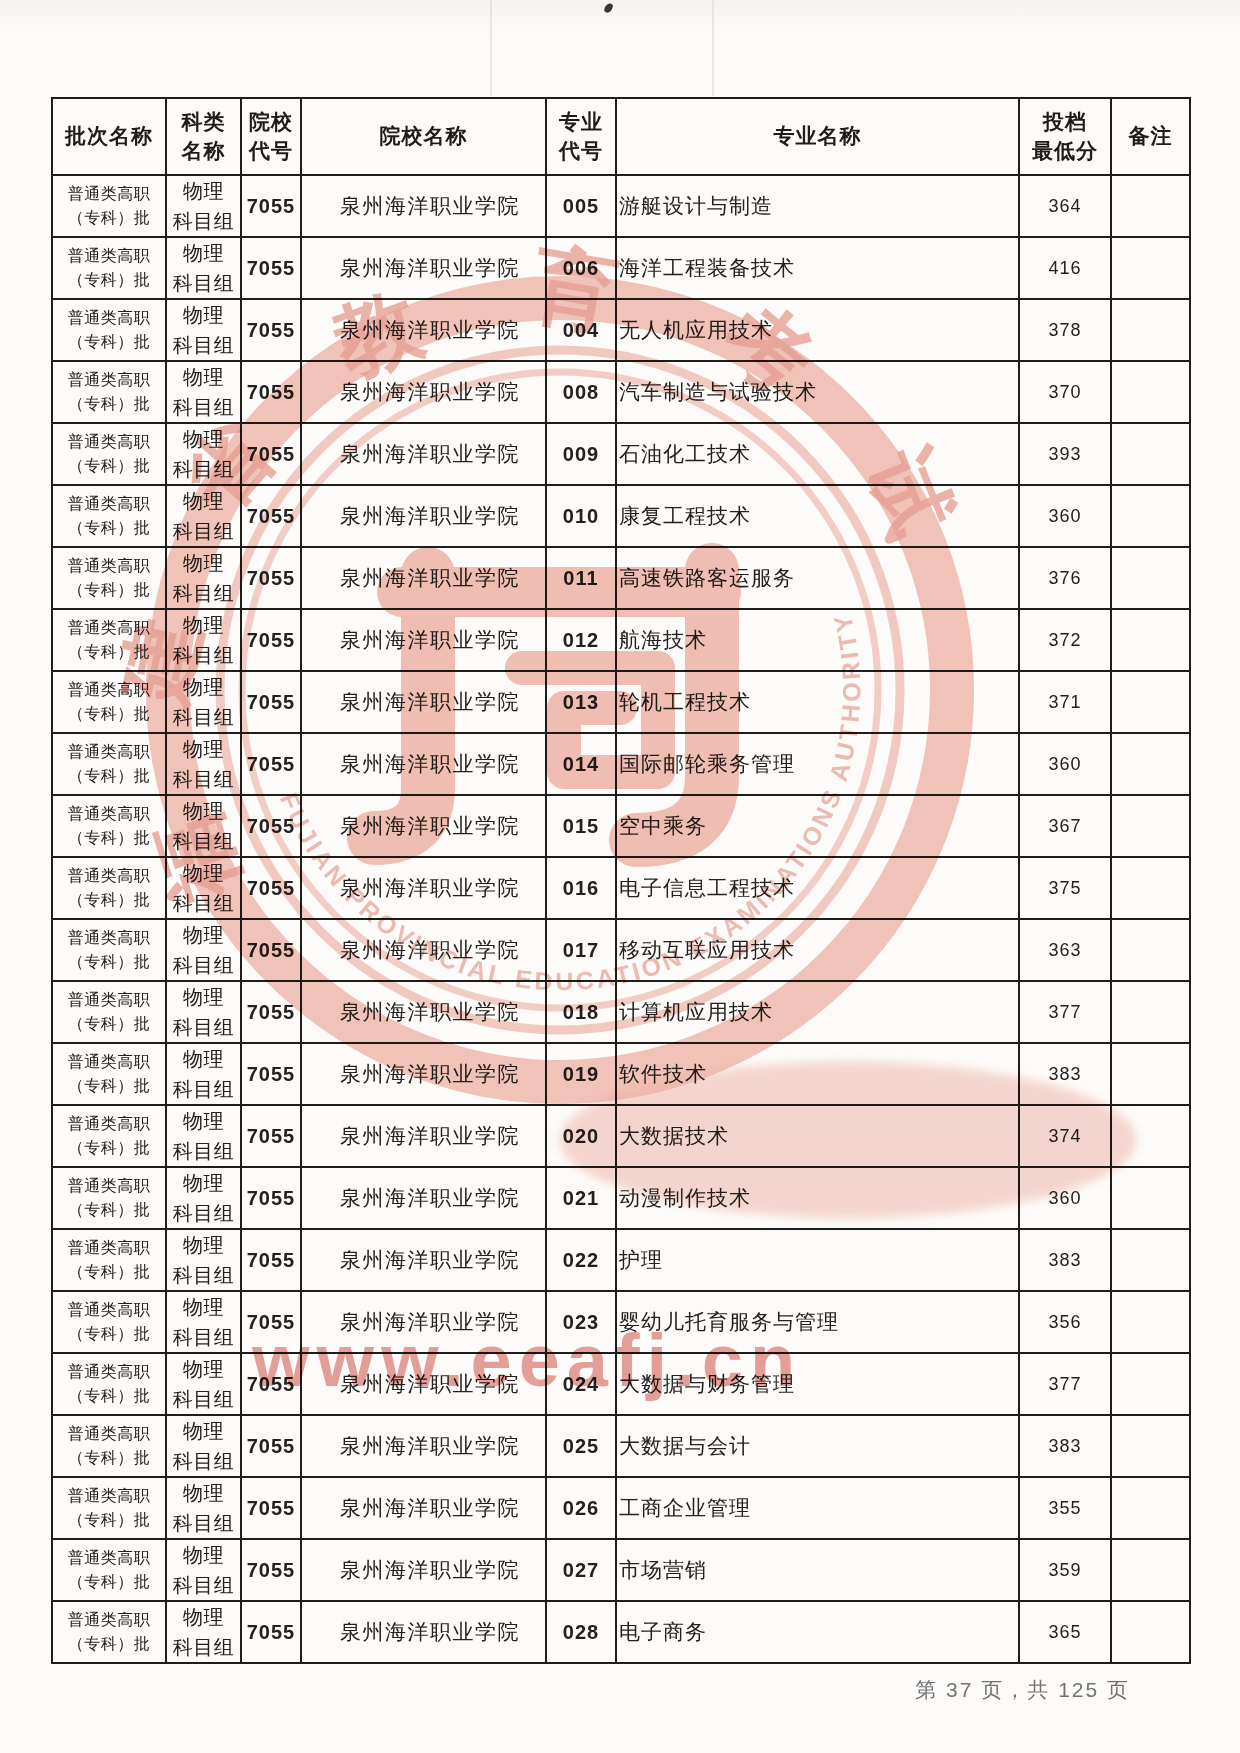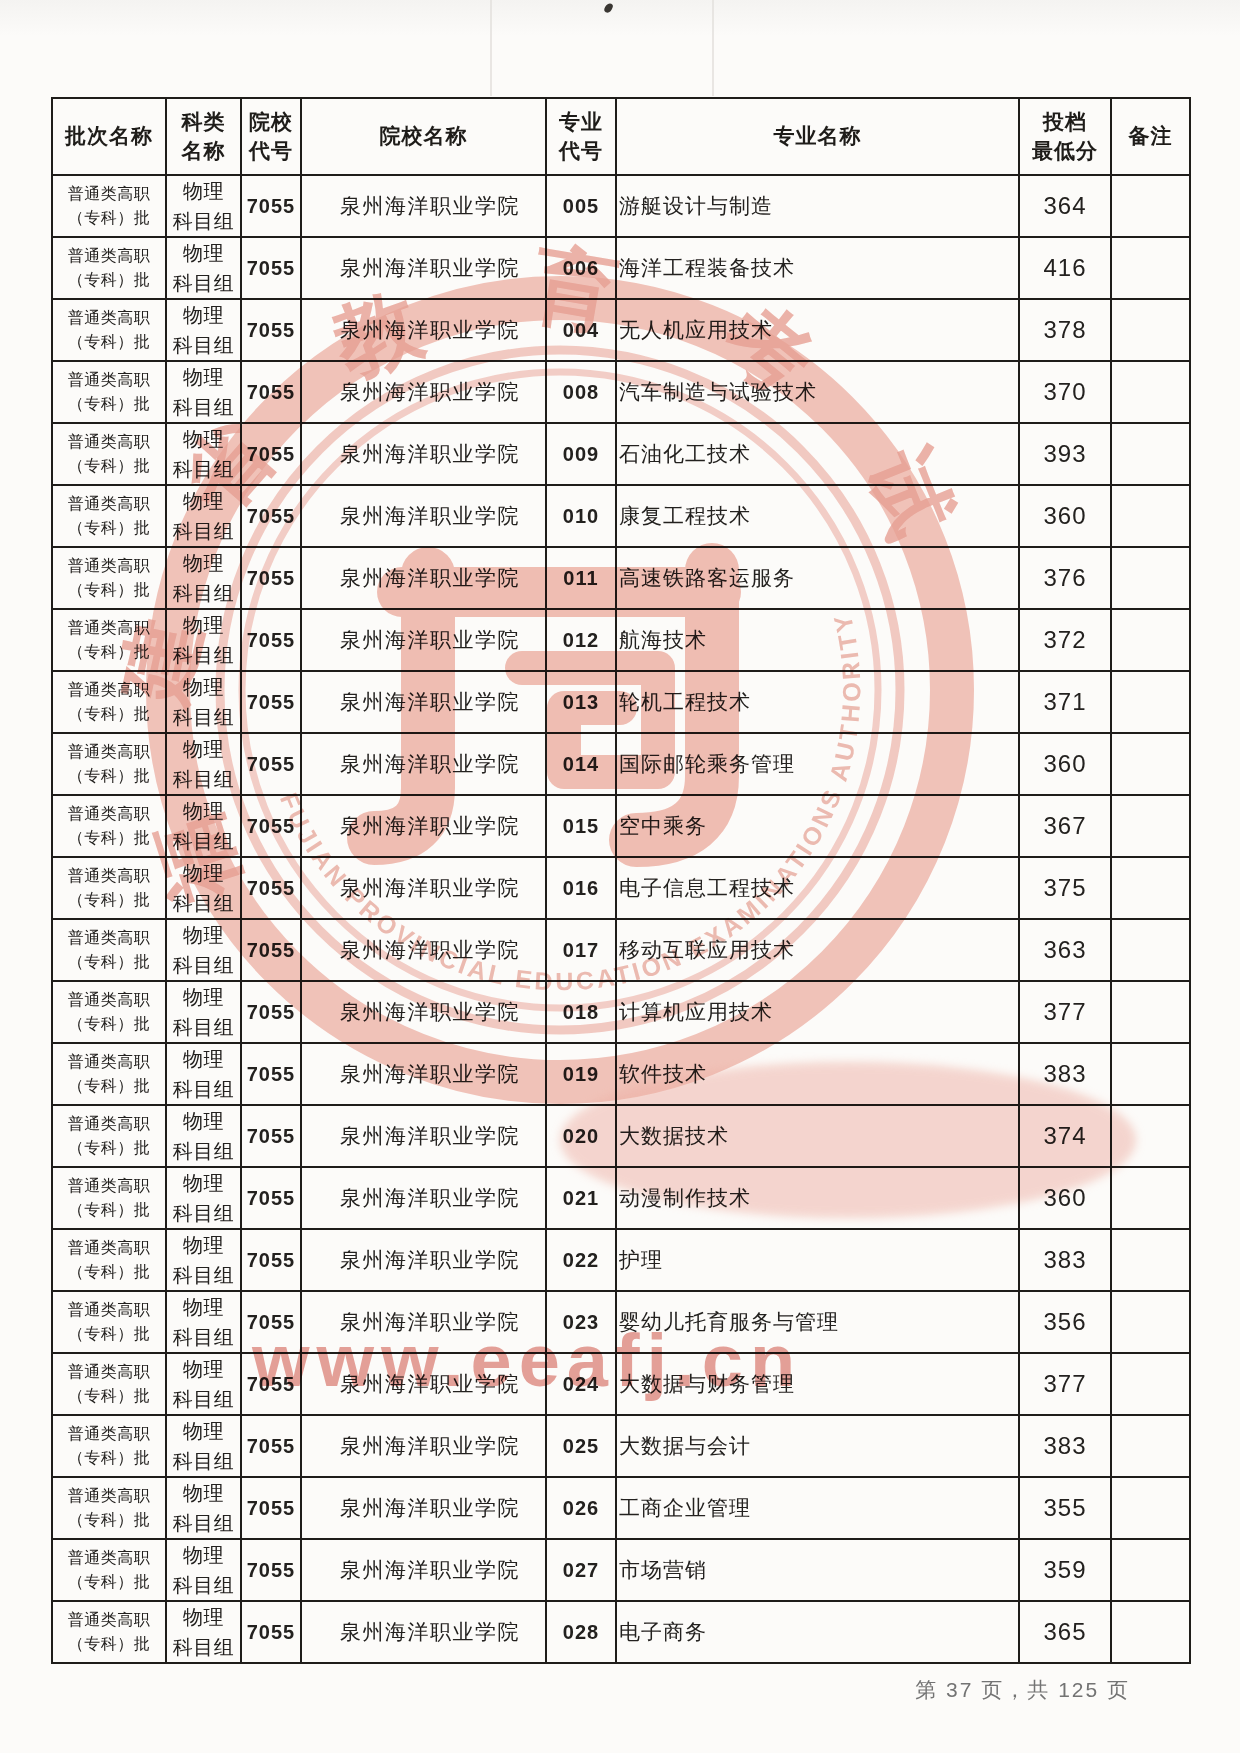--- a/index.html
+++ b/index.html
@@ -25,21 +25,21 @@
     white-space:pre-line;overflow:hidden;
   }
   .score-table thead tr{height:77px;}
   .score-table tbody tr{height:60px;}
   .score-table th{font-size:21px;font-weight:bold;letter-spacing:1px;line-height:1.35;color:#1e1c19;}
   td.c-batch{font-size:16px;line-height:1.5;letter-spacing:.5px;}
   td.c-subject{font-size:20px;line-height:1.5;letter-spacing:.5px;}
   td.c-code,td.c-mcode{font-size:20px;letter-spacing:1px;font-weight:bold;}
   td.c-school{text-align:center;padding-left:13px;font-size:21px;letter-spacing:1.5px;}
   td.c-major{text-align:left;padding-left:2px;font-size:21px;letter-spacing:1px;}
-  td.c-score{font-size:24px;letter-spacing:1px;}
+  td.c-score{font-size:18px;letter-spacing:1px;}
   
   .page-footer{position:absolute;left:0;top:1676px;width:1130px;text-align:right;
     font-size:21px;letter-spacing:2px;color:#737373;z-index:1;}
   
   .seal-svg{position:absolute;left:0;top:0;z-index:2;pointer-events:none;
     mix-blend-mode:multiply;}
   .url-watermark{position:absolute;left:252px;top:1318px;z-index:2;pointer-events:none;
     mix-blend-mode:multiply;font-size:74px;font-weight:bold;letter-spacing:7px;
     color:rgba(222,131,121,0.75);font-family:"Liberation Sans",sans-serif;}
 </style>

